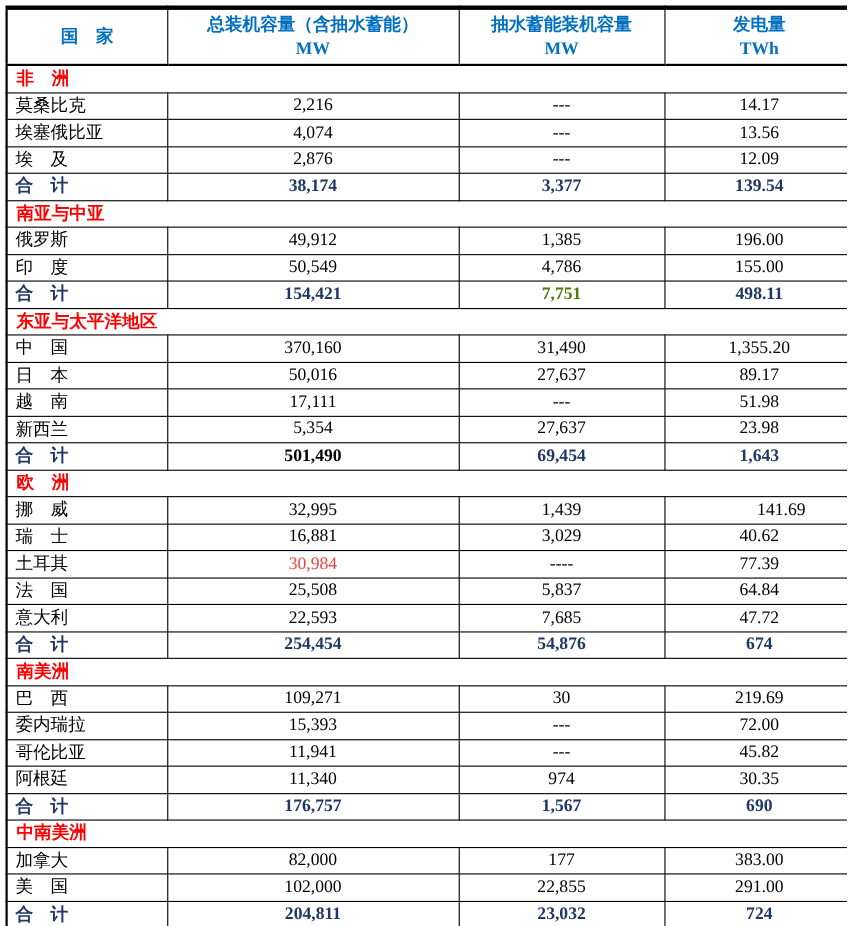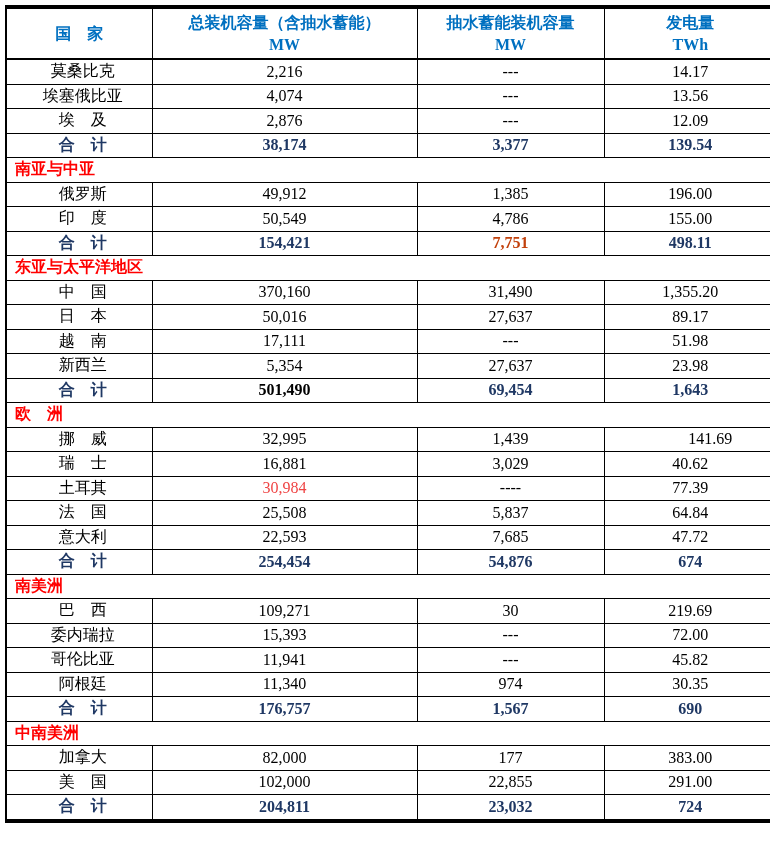--- a/index.html
+++ b/index.html
@@ -47,21 +47,21 @@
     line-height: 22px;
   }
   .hdr-title, .hdr-unit { display: block; }
   tbody td { height: 23.5px; vertical-align: middle; }
   .section-cell {
     font-weight: bold;
     text-align: left;
     padding-left: 8px;
   }
   .country-cell {
-    text-align: center;
+    text-align: left;
     padding-left: 7px;
   }
   .num-cell { text-align: center; }
   .total-row td { font-weight: bold; }
 </style>
 </head>
 <body>
 
 <div class="page">
   <table class="data-table">
@@ -84,20 +84,23 @@
           <span class="hdr-title">抽水蓄能装机容量</span>
           <span class="hdr-unit">MW</span>
         </th>
         <th style="color: rgb(0, 112, 192);">
           <span class="hdr-title">发电量</span>
           <span class="hdr-unit">TWh</span>
         </th>
       </tr>
     </thead>
     <tbody id="table-body">
+        <tr class="section-row">
+          <td class="section-cell" colspan="4" style="color: rgb(255, 0, 0);">非　洲</td>
+        </tr>
         <tr class="data-row">
           <td class="country-cell" style="color: rgb(0, 0, 0);">莫桑比克</td>
           <td class="num-cell" style="color: rgb(0, 0, 0);">2,216</td>
           <td class="num-cell" style="color: rgb(0, 0, 0);">---</td>
           <td class="num-cell" style="color: rgb(0, 0, 0);">14.17</td>
         </tr>
         <tr class="data-row">
           <td class="country-cell" style="color: rgb(0, 0, 0);">埃塞俄比亚</td>
           <td class="num-cell" style="color: rgb(0, 0, 0);">4,074</td>
           <td class="num-cell" style="color: rgb(0, 0, 0);">---</td>
@@ -126,21 +129,21 @@
         </tr>
         <tr class="data-row">
           <td class="country-cell" style="color: rgb(0, 0, 0);">印　度</td>
           <td class="num-cell" style="color: rgb(0, 0, 0);">50,549</td>
           <td class="num-cell" style="color: rgb(0, 0, 0);">4,786</td>
           <td class="num-cell" style="color: rgb(0, 0, 0);">155.00</td>
         </tr>
         <tr class="total-row">
           <td class="country-cell" style="color: rgb(31, 56, 100);">合　计</td>
           <td class="num-cell" style="color: rgb(31, 56, 100);">154,421</td>
-          <td class="num-cell" style="color: #c2410c;">7,751</td>
+          <td class="num-cell" style="color: #4d7c0f;">7,751</td>
           <td class="num-cell" style="color: rgb(31, 56, 100);">498.11</td>
         </tr>
         <tr class="section-row">
           <td class="section-cell" colspan="4" style="color: rgb(255, 0, 0);">东亚与太平洋地区</td>
         </tr>
         <tr class="data-row">
           <td class="country-cell" style="color: rgb(0, 0, 0);">中　国</td>
           <td class="num-cell" style="color: rgb(0, 0, 0);">370,160</td>
           <td class="num-cell" style="color: rgb(0, 0, 0);">31,490</td>
           <td class="num-cell" style="color: rgb(0, 0, 0);">1,355.20</td>

